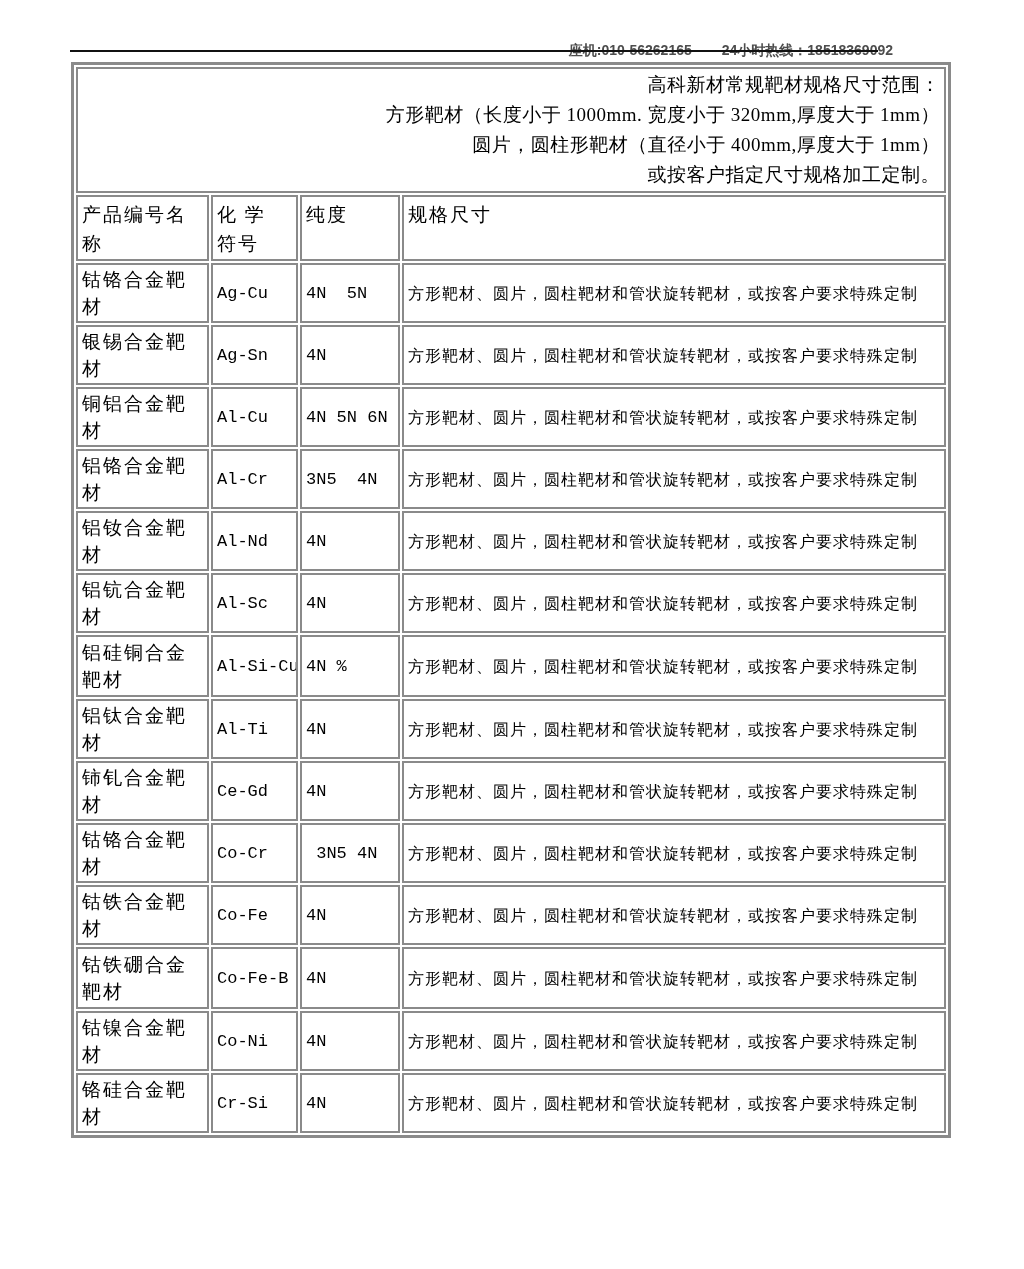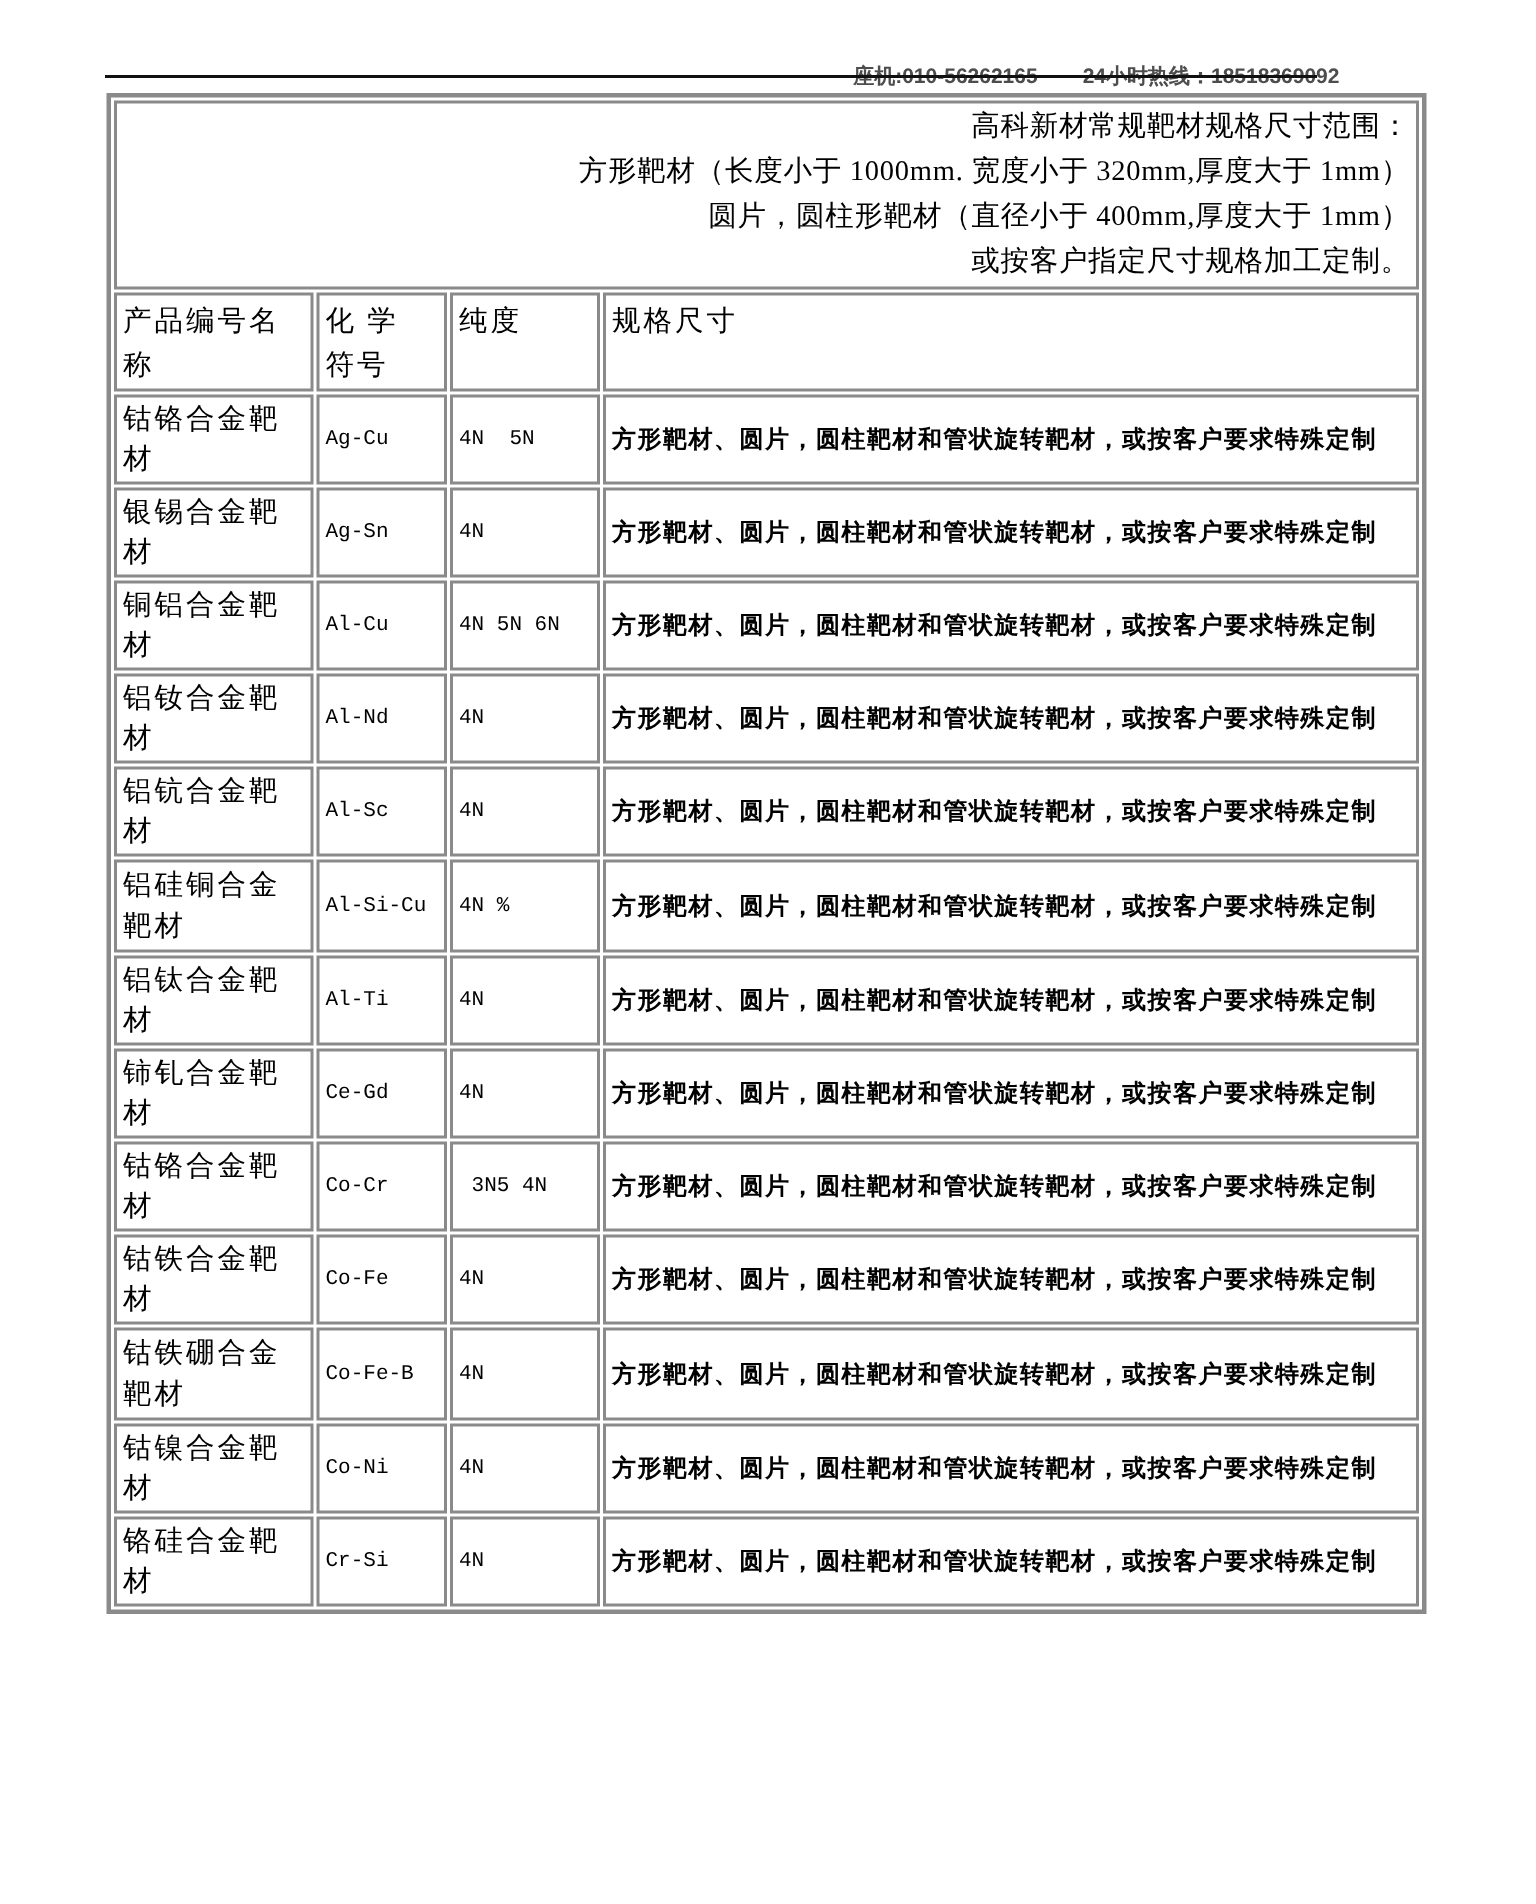--- a/index.html
+++ b/index.html
@@ -83,32 +83,31 @@
 
   .c-name {
     font-size: 19px;
     letter-spacing: 2px;
     line-height: 27px;
     vertical-align: top;
     padding-top: 3px;
   }
   .c-symbol, .c-purity {
     font-family: "Liberation Mono", "DejaVu Sans Mono", monospace;
-    font-size: 14px;
+    font-size: 17px;
     white-space: pre;
     vertical-align: middle;
   }
   .c-spec {
     font-size: 16px;
     letter-spacing: 1px;
     line-height: 27px;
     vertical-align: top;
     padding-top: 3px;
     white-space: nowrap;
-    font-weight: bold;
   }
   tr.tall td { height: 62px; }
 </style>
 </head>
 <body>
 
 <div class="page">
 
   <div class="contact-header">
     <span class="phone">座机:010-56262165</span><span class="phone hotline">24小时热线：18518369092</span>
@@ -151,20 +150,26 @@
           <td class="c-purity">4N</td>
           <td class="c-spec">方形靶材、圆片，圆柱靶材和管状旋转靶材，或按客户要求特殊定制</td>
         </tr>
         <tr>
           <td class="c-name">铜铝合金靶材</td>
           <td class="c-symbol">Al-Cu</td>
           <td class="c-purity">4N 5N 6N</td>
           <td class="c-spec">方形靶材、圆片，圆柱靶材和管状旋转靶材，或按客户要求特殊定制</td>
         </tr>
         <tr>
+          <td class="c-name">铝铬合金靶材</td>
+          <td class="c-symbol">Al-Cr</td>
+          <td class="c-purity">3N5  4N</td>
+          <td class="c-spec">方形靶材、圆片，圆柱靶材和管状旋转靶材，或按客户要求特殊定制</td>
+        </tr>
+        <tr>
           <td class="c-name">铝钕合金靶材</td>
           <td class="c-symbol">Al-Nd</td>
           <td class="c-purity">4N</td>
           <td class="c-spec">方形靶材、圆片，圆柱靶材和管状旋转靶材，或按客户要求特殊定制</td>
         </tr>
         <tr>
           <td class="c-name">铝钪合金靶材</td>
           <td class="c-symbol">Al-Sc</td>
           <td class="c-purity">4N</td>
           <td class="c-spec">方形靶材、圆片，圆柱靶材和管状旋转靶材，或按客户要求特殊定制</td>

